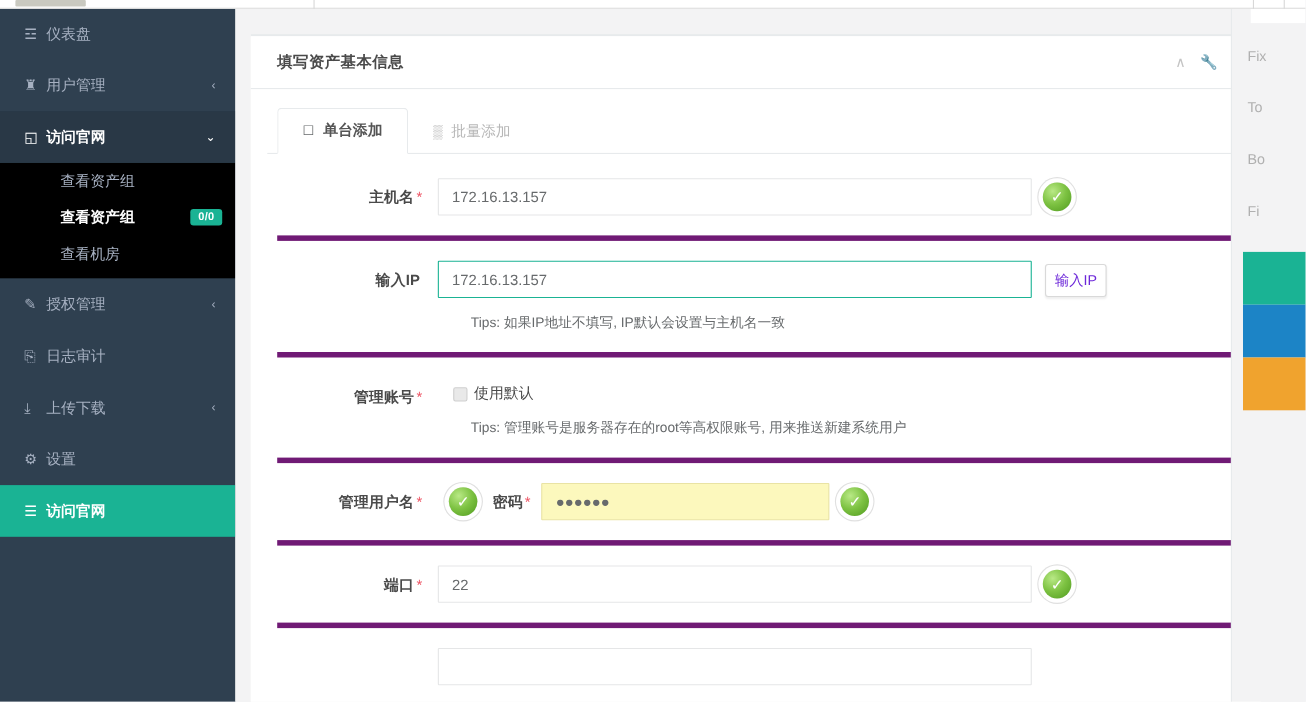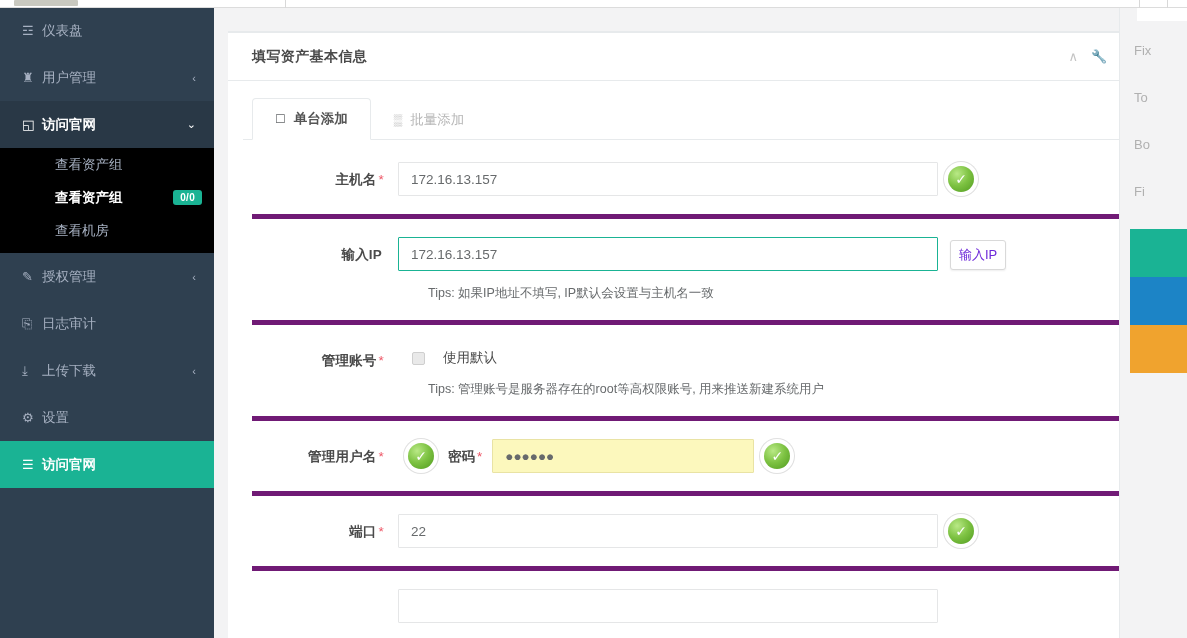--- a/index.html
+++ b/index.html
@@ -146,21 +146,21 @@
     margin: 3px 0 0 12px; flex: none;
     border: 1px solid #d9d9d9; background: #ffffff;
     border-radius: 3px; padding: 5px 8px; font-size: 13px; color: #6d28d9;
     box-shadow: 0 1px 2px rgba(0,0,0,.07); cursor: pointer; white-space: nowrap;
   }
   .mid-label {
     font-size: 13.5px; color: #4a4a4a; font-weight: bold;
     padding: 9px 10px 0 14px; white-space: nowrap;
   }
   .tips { font-size: 12.5px; color: #676a6c; padding: 14px 0 0 30px; }
-  .chk-line { display: flex; align-items: center; gap: 18px; padding-top: 6px; padding-left: 14px;}
+  .chk-line { display: flex; align-items: center; gap: 6px; padding-top: 6px; padding-left: 14px;}
   .chk {
     width: 13px; height: 13px; border: 1px solid #cfcfcf; background: #e9e9e9;
     border-radius: 2px; flex: none; cursor: pointer;
   }
   .chk-lbl { font-size: 13.5px; color: #4a4a4a; }
 
   
   .rightpanel {
     position: absolute; right: 0; top: 7px; width: 68px; height: 631px;
     background: #f3f3f4; border-left: 1px solid #e7eaec; overflow: hidden;

